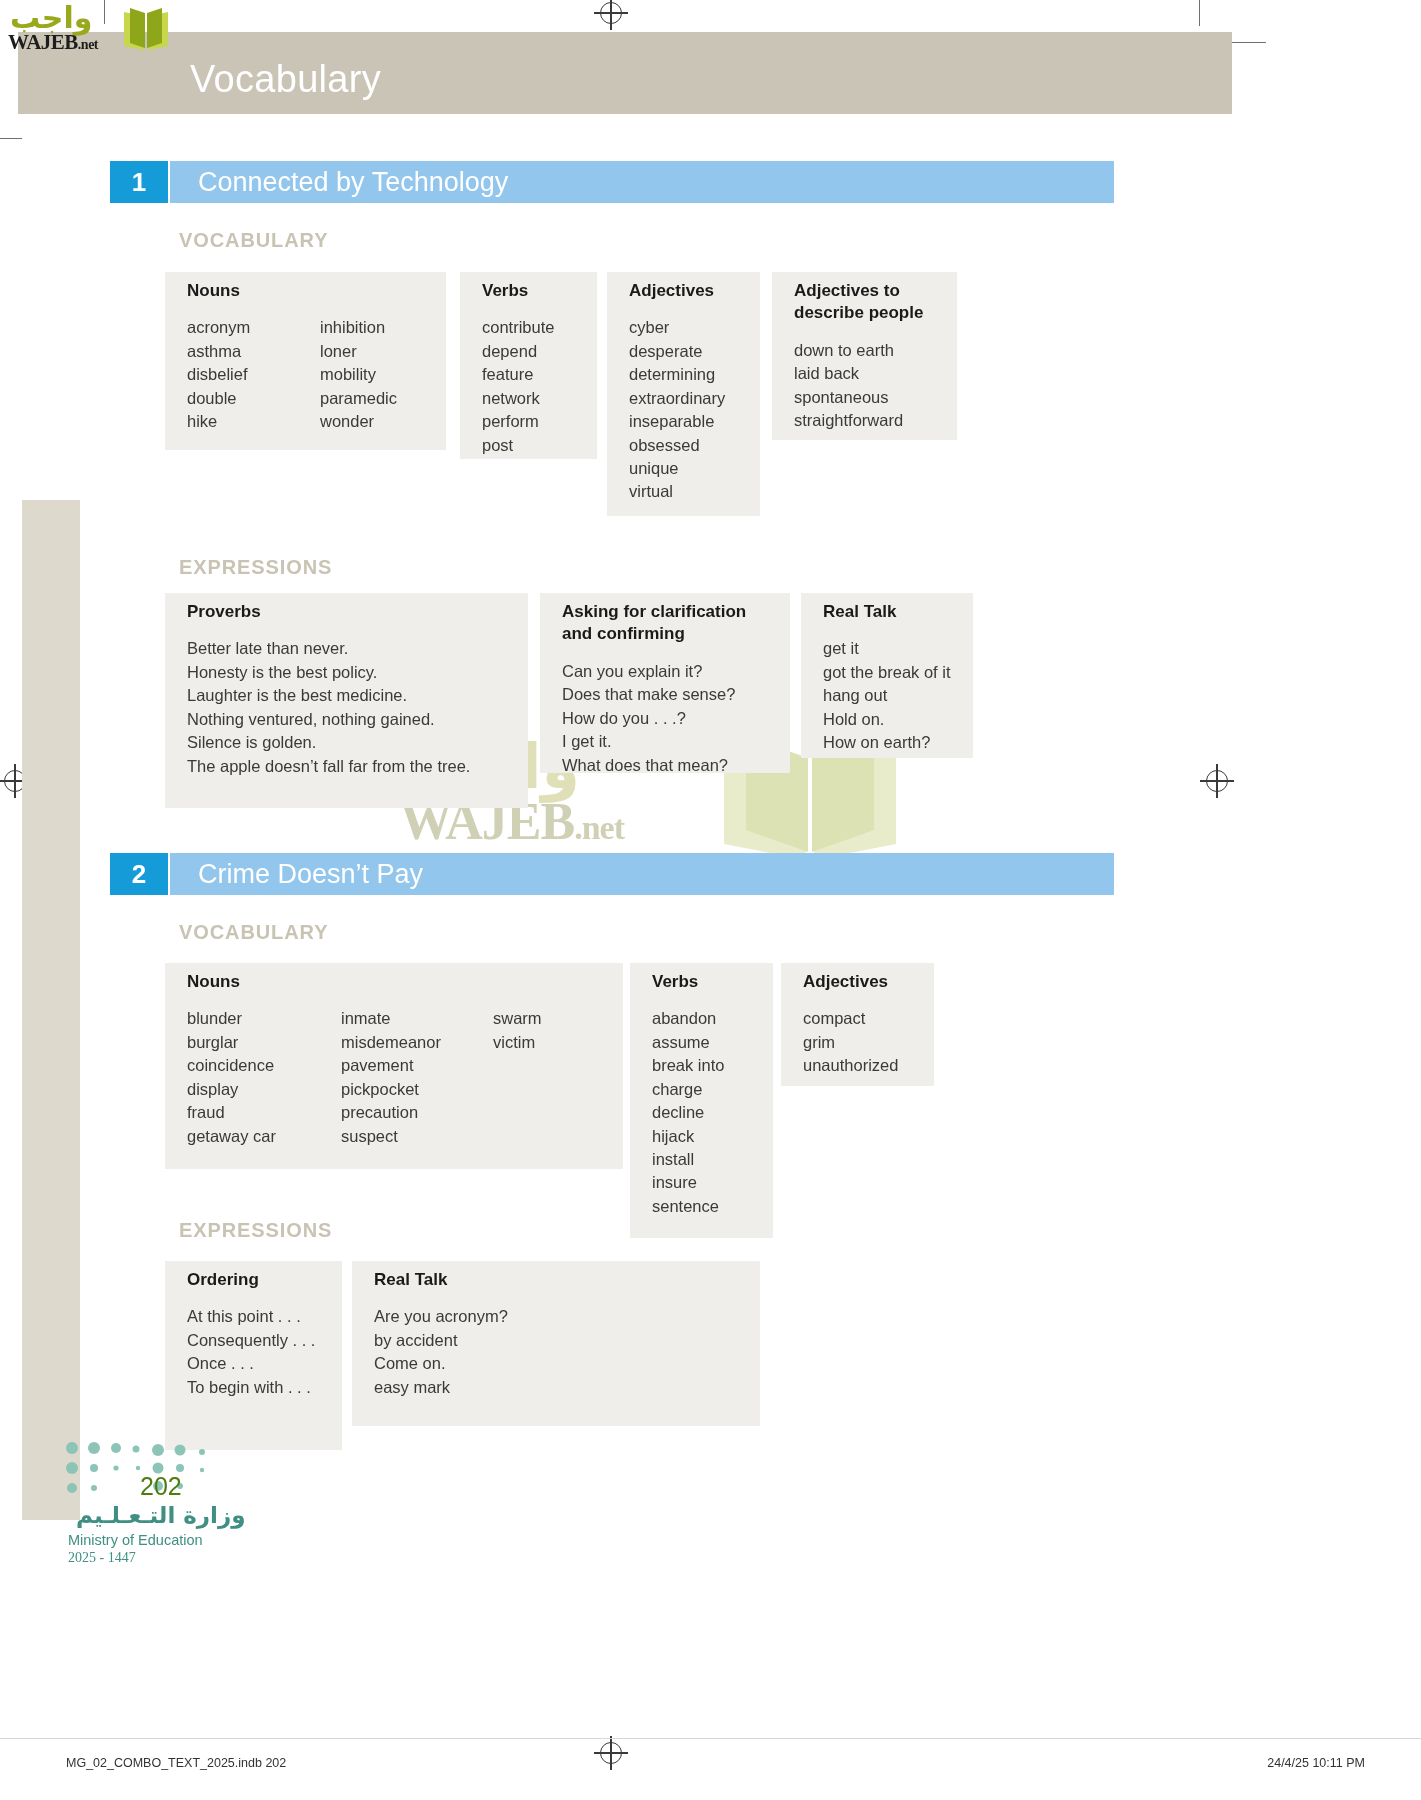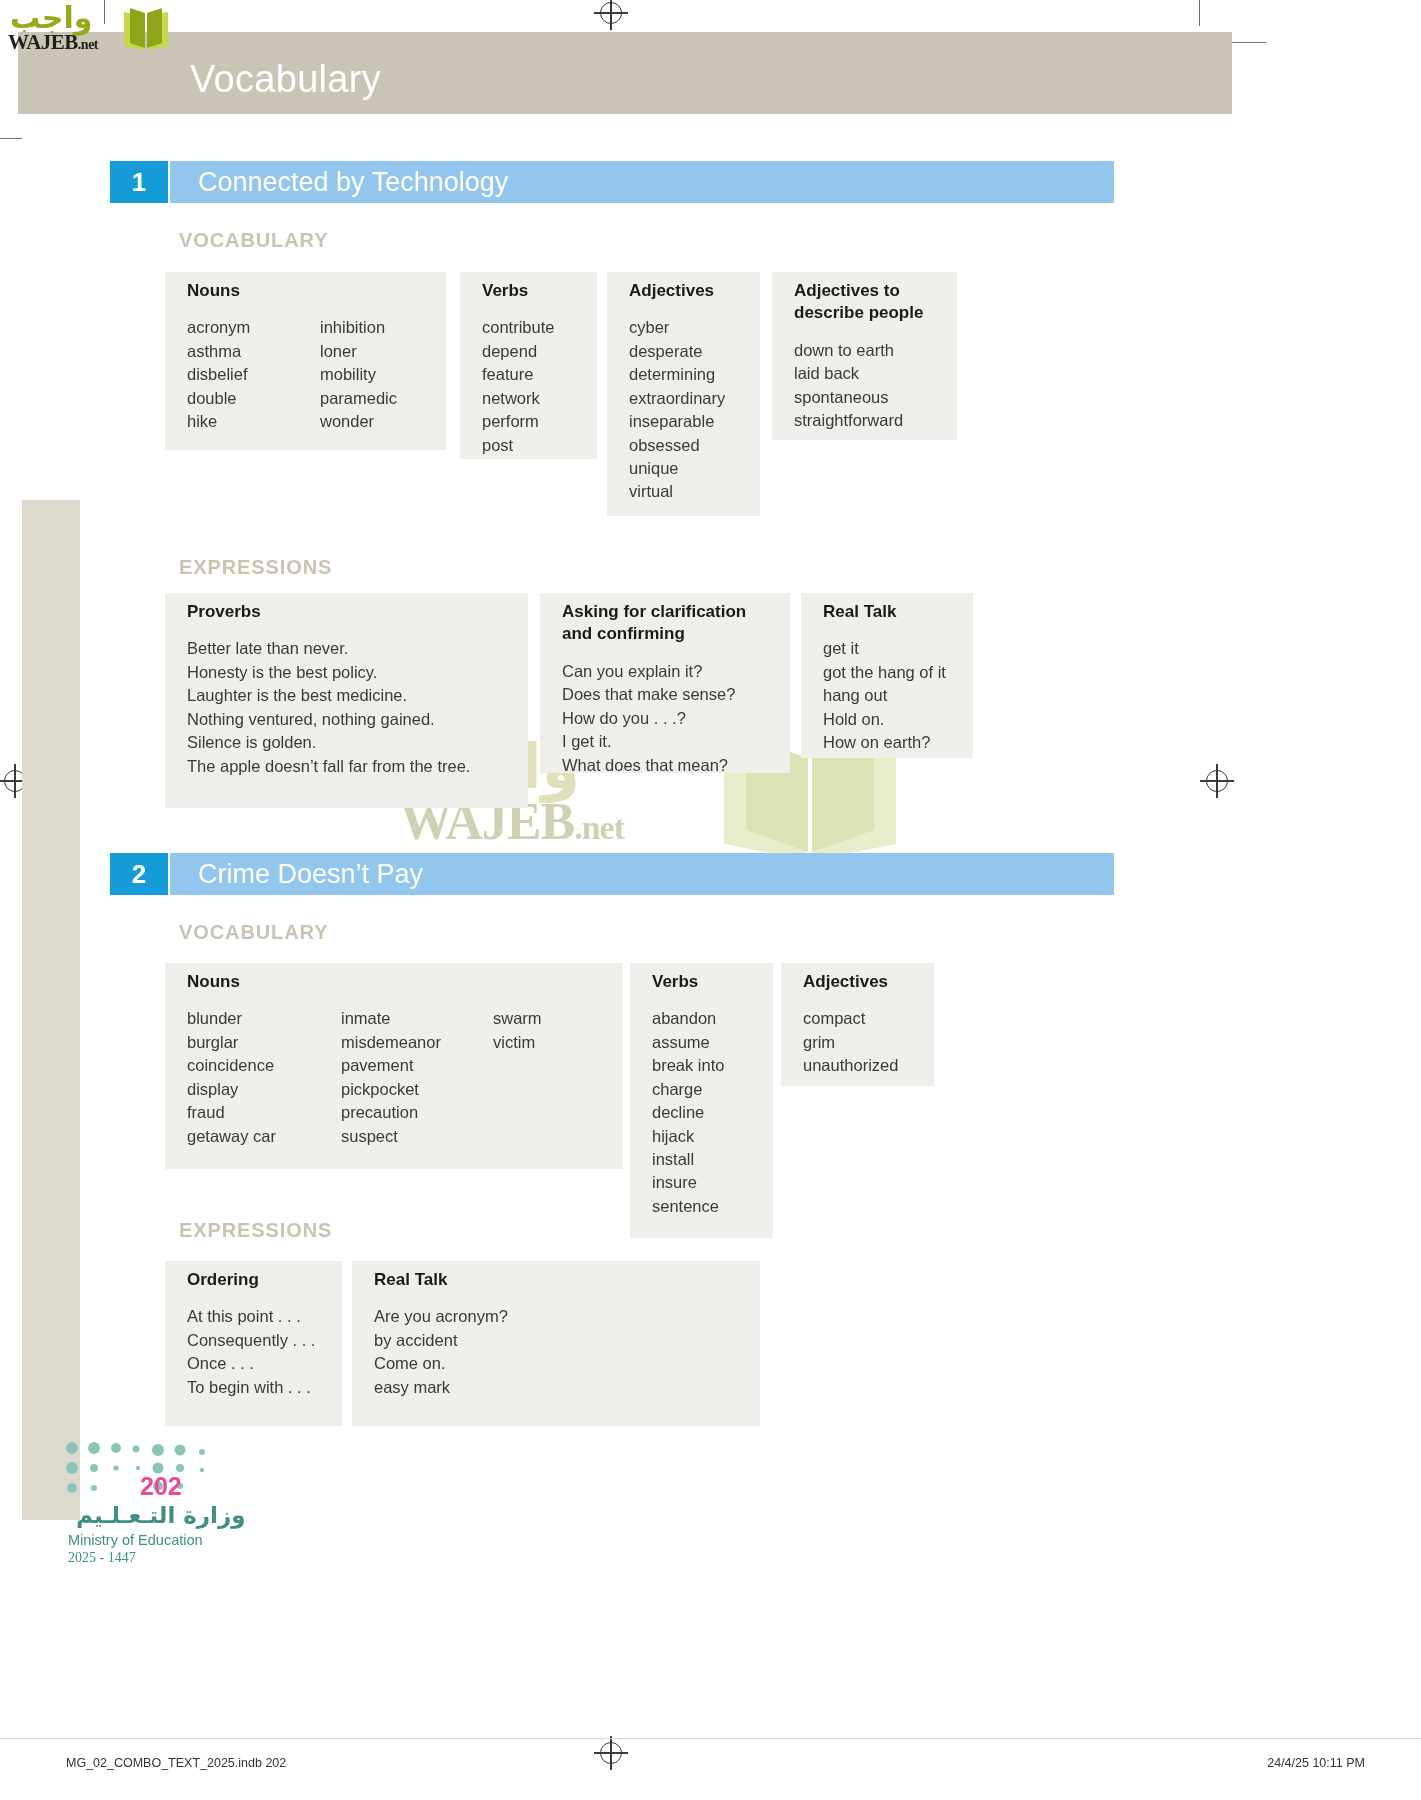--- a/index.html
+++ b/index.html
@@ -129,22 +129,22 @@
   .moe-en {
     position: absolute; left: 6px; top: 92px; font-size: 14.5px; color: #3f8f83;
     font-family: "Liberation Sans", sans-serif;
   }
   .moe-yr {
     position: absolute; left: 6px; top: 110px; font-size: 14px; color: #3f8f83;
     font-family: Liberation Serif, serif;
   }
 
   .page-num {
-    position: absolute; left: 140px; top: 1472px; font-size: 25px; font-weight: 700;
-    color: #ec4899; font-family: "Liberation Sans", sans-serif;
+    position: absolute; left: 140px; top: 1472px; font-size: 25px; font-weight: 400;
+    color: #4d7c0f; font-family: "Liberation Sans", sans-serif;
   }
 
   
   .footer-rule { position: absolute; left: 0; top: 1738px; width: 1421px; height: 1px; background: #d8d8d8; }
   .footer-left {
     position: absolute; left: 66px; top: 1756px; font-size: 12.5px; color: #333;
     font-family: "Liberation Sans", sans-serif;
   }
   .footer-right {
     position: absolute; right: 56px; top: 1756px; font-size: 12.5px; color: #333;
@@ -282,21 +282,21 @@
       <span>How do you . . .?</span>
       <span>I get it.</span>
       <span>What does that mean?</span>
     </div>
   </div>
 
   <div class="wbox" style="left:801px; top:593px; width:172px; height:165px;">
     <h4>Real Talk</h4>
     <div class="wlist">
       <span>get it</span>
-      <span>got the hang of it</span>
+      <span>got the break of it</span>
       <span>hang out</span>
       <span>Hold on.</span>
       <span>How on earth?</span>
     </div>
   </div>
 
   <div class="sec-bar" style="left:110px; top:853px; width:1004px;">
     <div class="sec-num">2</div>
     <div class="sec-title-bg" style="width:944px;"></div>
     <div class="sec-title">Crime Doesn’t Pay</div>
@@ -349,21 +349,21 @@
     <h4>Adjectives</h4>
     <div class="wlist">
       <span>compact</span>
       <span>grim</span>
       <span>unauthorized</span>
     </div>
   </div>
 
   <div class="sub-head" style="left:179px; top:1219px;">EXPRESSIONS</div>
 
-  <div class="wbox" style="left:165px; top:1261px; width:177px; height:165px;">
+  <div class="wbox" style="left:165px; top:1261px; width:177px; height:189px;">
     <h4>Ordering</h4>
     <div class="wlist">
       <span>At this point . . .</span>
       <span>Consequently . . .</span>
       <span>Once . . .</span>
       <span>To begin with . . .</span>
     </div>
   </div>
 
   <div class="wbox" style="left:352px; top:1261px; width:408px; height:165px;">

